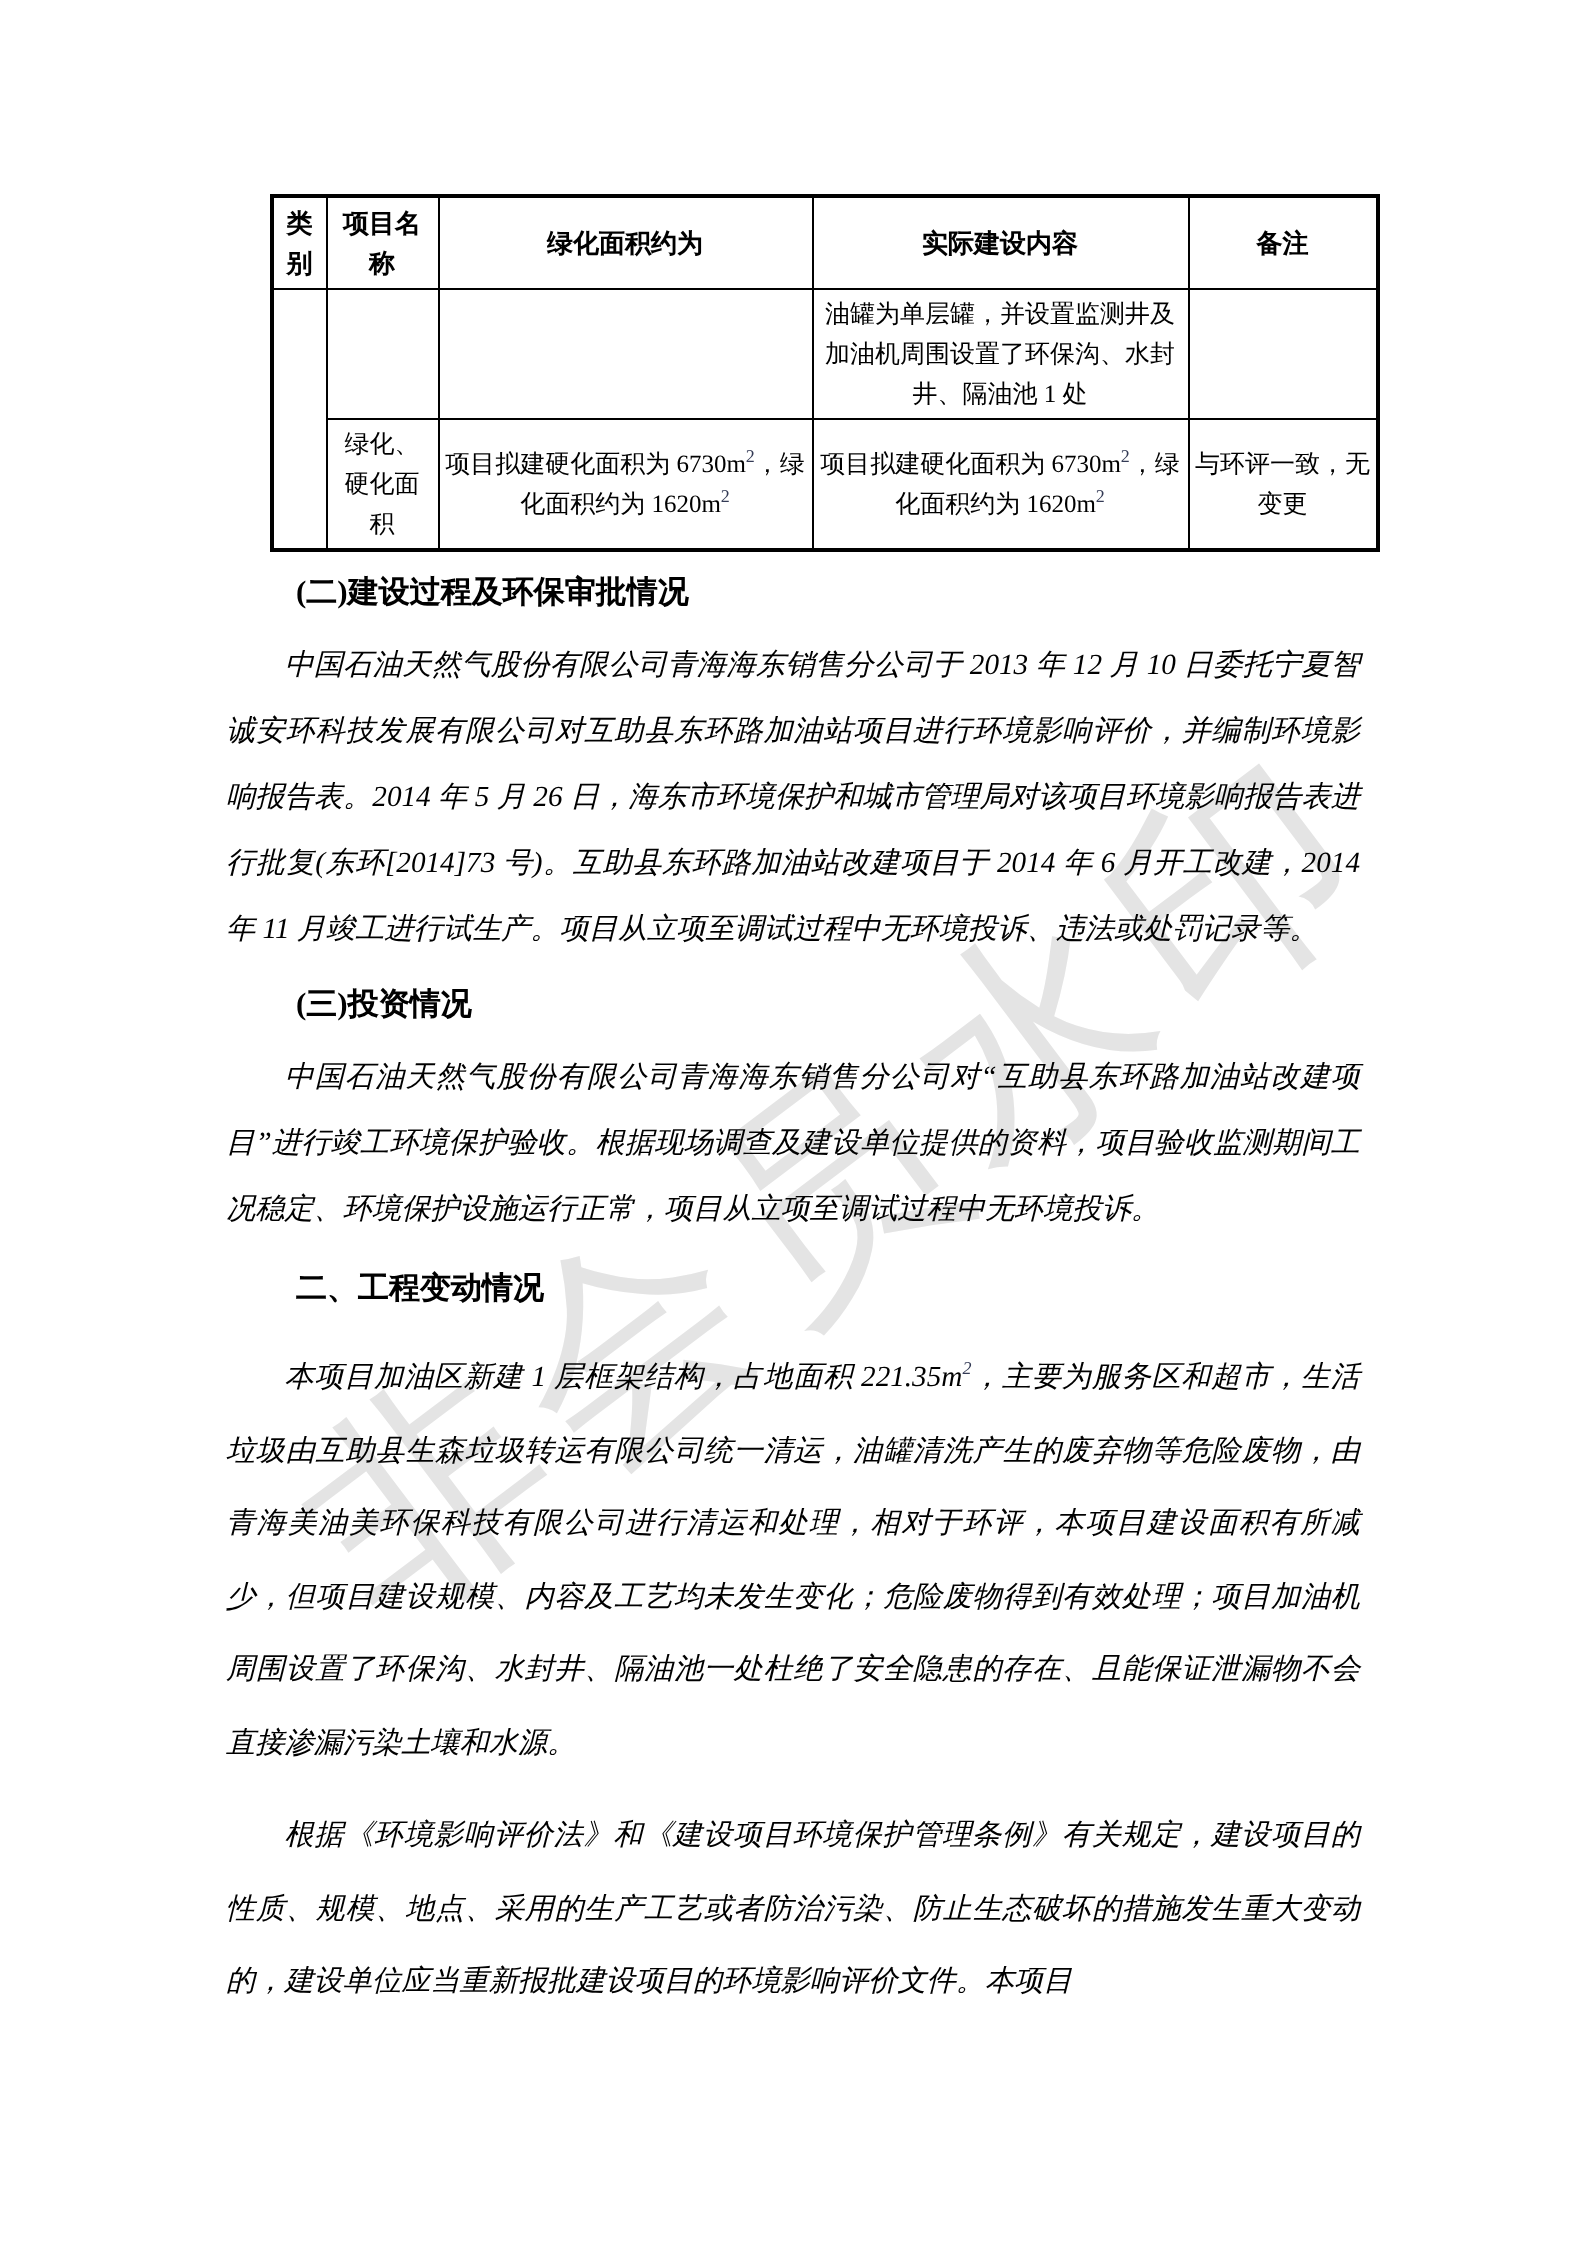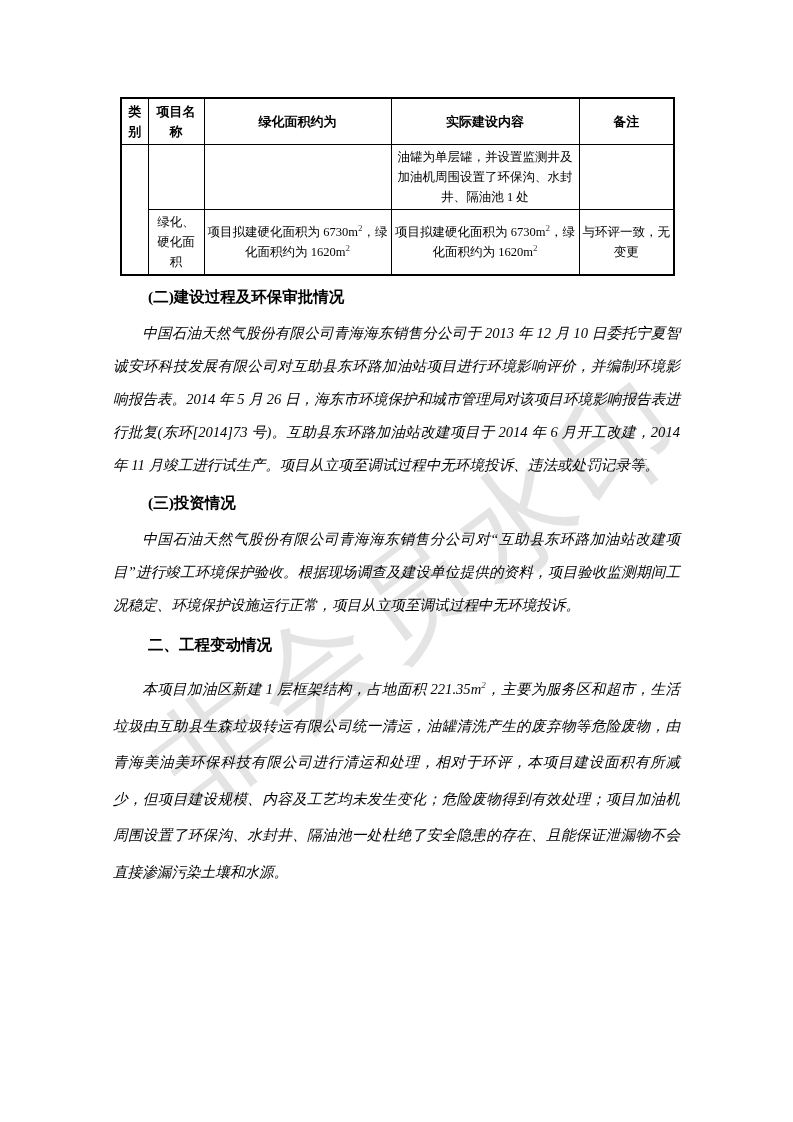--- a/index.html
+++ b/index.html
@@ -12,21 +12,21 @@
     position:absolute; left:80px; top:515px; width:680px;
     font-size:116px; letter-spacing:10px; white-space:nowrap;
     color:#e4e4e4; transform:rotate(-37deg);
     font-family:"Liberation Sans","DejaVu Sans",sans-serif;
     z-index:0; text-align:center; user-select:none;
   }
   .content { position:absolute; left:113px; top:97px; width:567px; z-index:1; }
 
   table.cmp-table {
     border-collapse:collapse; table-layout:fixed;
-    width:553px; margin-left:7px;
+    width:553px; margin-left:22px;
     border:2px solid #000; font-size:12.5px;
   }
   .cmp-table th, .cmp-table td {
     border:1px solid #000; text-align:center; vertical-align:middle;
     padding:2px 3px; line-height:20px; overflow:hidden;
   }
   .cmp-table th { font-weight:bold; font-size:13px; height:41px; }
   .cmp-table tr.r1 td { height:56px; }
   .cmp-table tr.r2 td { height:56px; }
 
@@ -86,15 +86,16 @@
     <h2>(二)建设过程及环保审批情况</h2>
     <p>中国石油天然气股份有限公司青海海东销售分公司于 2013 年 12 月 10 日委托宁夏智诚安环科技发展有限公司对互助县东环路加油站项目进行环境影响评价，并编制环境影响报告表。2014 年 5 月 26 日，海东市环境保护和城市管理局对该项目环境影响报告表进行批复(东环[2014]73 号)。互助县东环路加油站改建项目于 2014 年 6 月开工改建，2014 年 11 月竣工进行试生产。项目从立项至调试过程中无环境投诉、违法或处罚记录等。</p>
 
     <h2>(三)投资情况</h2>
 
     <p>中国石油天然气股份有限公司青海海东销售分公司对“互助县东环路加油站改建项目”进行竣工环境保护验收。根据现场调查及建设单位提供的资料，项目验收监测期间工况稳定、环境保护设施运行正常，项目从立项至调试过程中无环境投诉。</p>
 
     <h2 class="part2">二、工程变动情况</h2>
     <p class="sp"><span>本项目加油区新建 1 层框架结构，占地面积 221.35m</span><sup class="sup">2</sup><span>，主要为服务区和超市，生活垃圾由互助县生森垃圾转运有限公司统一清运，油罐清洗产生的废弃物等危险废物，由青海美油美环保科技有限公司进行清运和处理，相对于环评，本项目建设面积有所减少，但项目建设规模、内容及工艺均未发生变化；危险废物得到有效处理；项目加油机周围设置了环保沟、水封井、隔油池一处杜绝了安全隐患的存在、且能保证泄漏物不会直接渗漏污染土壤和水源。</span></p>
 
+    <p class="sp">根据《环境影响评价法》和《建设项目环境保护管理条例》有关规定，建设项目的性质、规模、地点、采用的生产工艺或者防治污染、防止生态破坏的措施发生重大变动的，建设单位应当重新报批建设项目的环境影响评价文件。本项目</p>
 
   </div>
 </div>
 
 </body></html>

